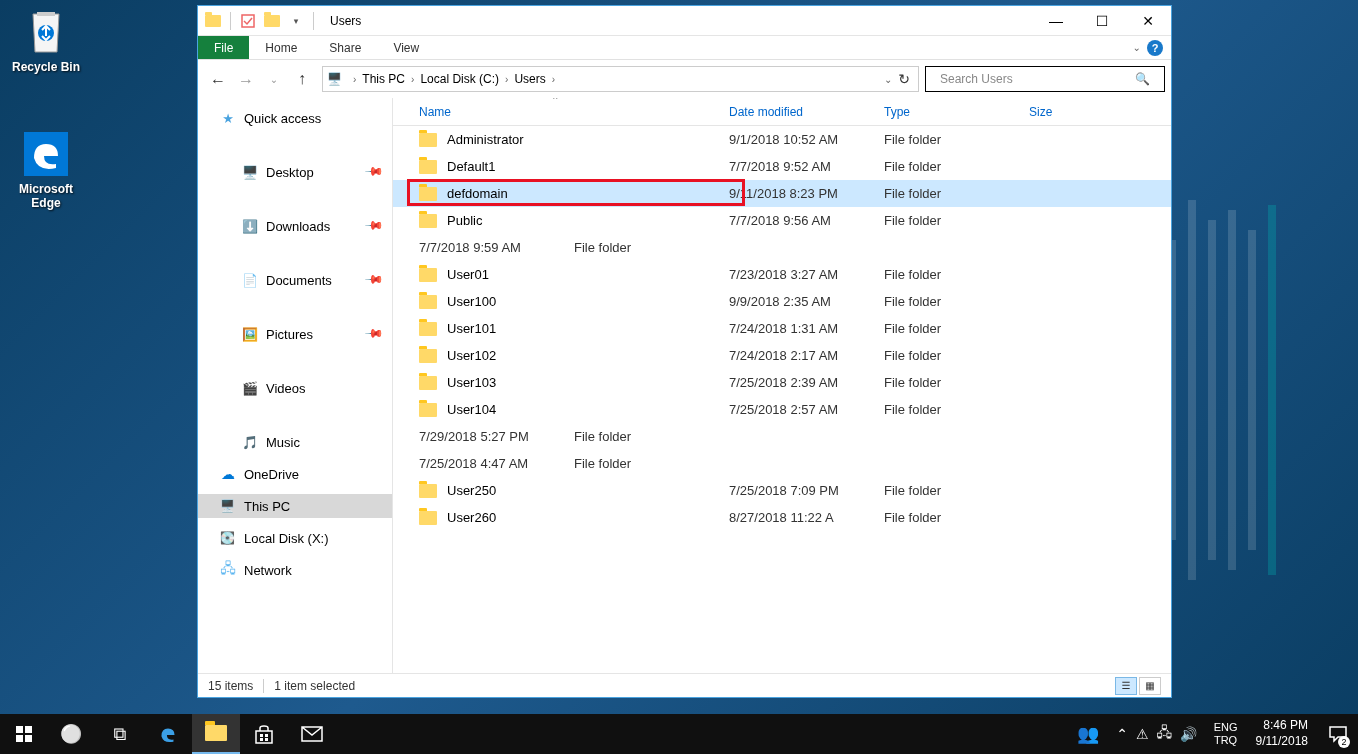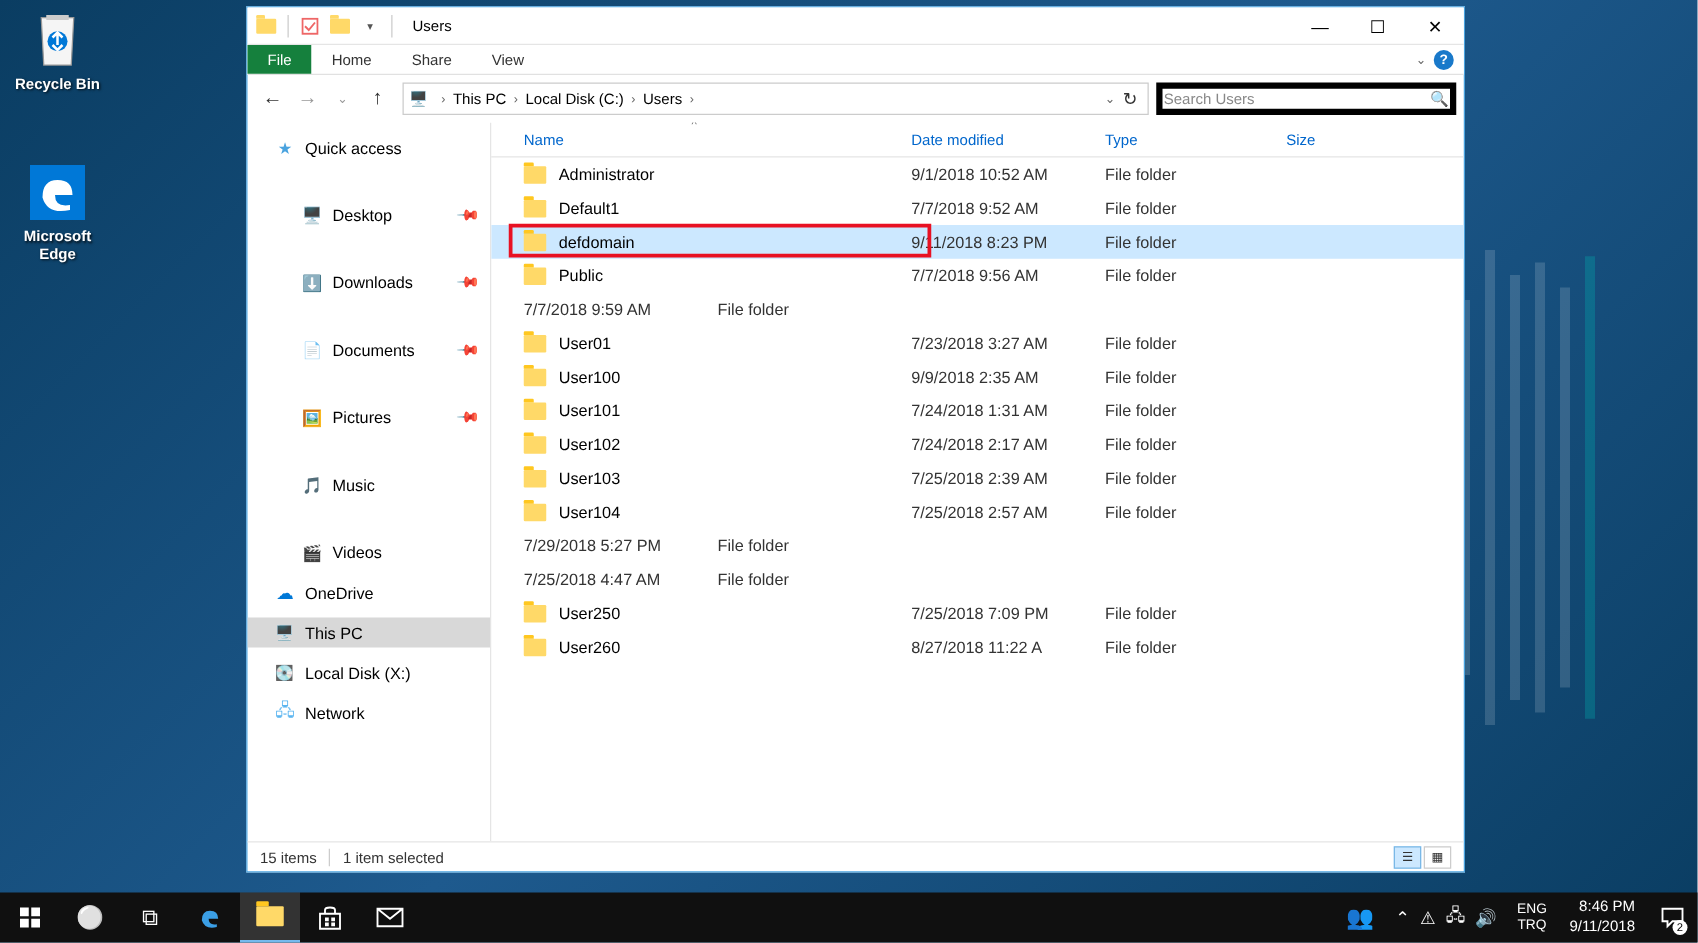--- a/index.html
+++ b/index.html
@@ -47,21 +47,21 @@
 
 .addr-row { height: 38px; display: flex; align-items: center; padding: 4px 6px; gap: 6px; }
 .nav-btns { display: flex; align-items: center; gap: 8px; padding: 0 4px; }
 .nav-btn { width: 20px; height: 20px; display: flex; align-items: center; justify-content: center; color: #999; font-size: 16px; cursor: pointer; }
 .nav-btn.active { color: #333; }
 .addr-bar { flex: 1; height: 26px; border: 1px solid #ccc; display: flex; align-items: center; padding: 0 4px; font-size: 12px; }
 .addr-seg { display: flex; align-items: center; padding: 0 4px; cursor: pointer; }
 .addr-chev { color: #666; padding: 0 2px; font-size: 10px; }
 .addr-right { margin-left: auto; display: flex; align-items: center; gap: 6px; padding-right: 4px; }
 .refresh-btn { font-size: 14px; color: #333; cursor:pointer; }
-.search-box { width: 240px; height: 26px; border: 5px solid #000000; display: flex; align-items: center; padding: 0 1px; font-size: 12px; color: #888; }
+.search-box { width: 240px; height: 26px; border: 1px solid #000000; display: flex; align-items: center; padding: 0 14px; font-size: 12px; color: #888; }
 .search-box .mag { margin-left: auto; color: #555; }
 
 
 .main { flex: 1; display: flex; overflow: hidden; }
 
 
 .navpane { width: 195px; border-right: 1px solid #e5e5e5; padding: 8px 0; font-size: 13px; overflow-y: auto; }
 .nav-group { margin-bottom: 8px; }
 .nav-item { height: 24px; display: flex; align-items: center; padding-left: 22px; cursor: pointer; position: relative; }
 .nav-item.header { font-weight: normal; padding-left: 22px; }
@@ -236,24 +236,24 @@
           </div>
         <div class="nav-item sub">
             <span><span class="nav-icon">📄</span><span>Documents</span></span>
             <span class="pin-icon">📌</span>
           </div>
         <div class="nav-item sub">
             <span><span class="nav-icon">🖼️</span><span>Pictures</span></span>
             <span class="pin-icon">📌</span>
           </div>
         <div class="nav-item sub">
+            <span><span class="nav-icon">🎬</span><span>Videos</span></span>
+          </div>
+        <div class="nav-item sub">
             <span><span class="nav-icon">🎵</span><span>Music</span></span>
-          </div>
-        <div class="nav-item sub">
-            <span><span class="nav-icon">🎬</span><span>Videos</span></span>
           </div>
       </div>
       <div class="nav-group">
         <div class="nav-item header">
             <span class="nav-icon cloud-blue">☁</span>
             <span>OneDrive</span>
           </div>
       </div>
       <div class="nav-group">
         <div class="nav-item header selected">

